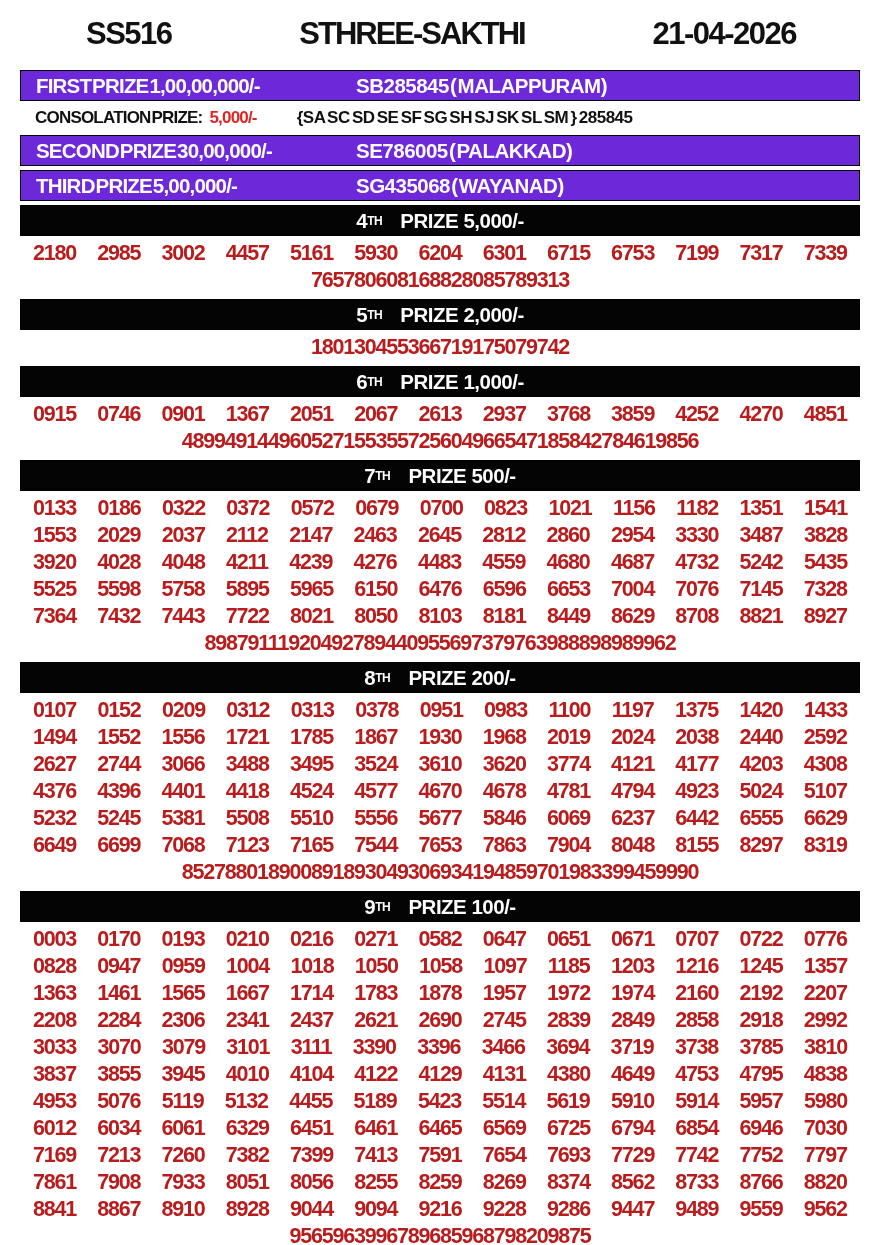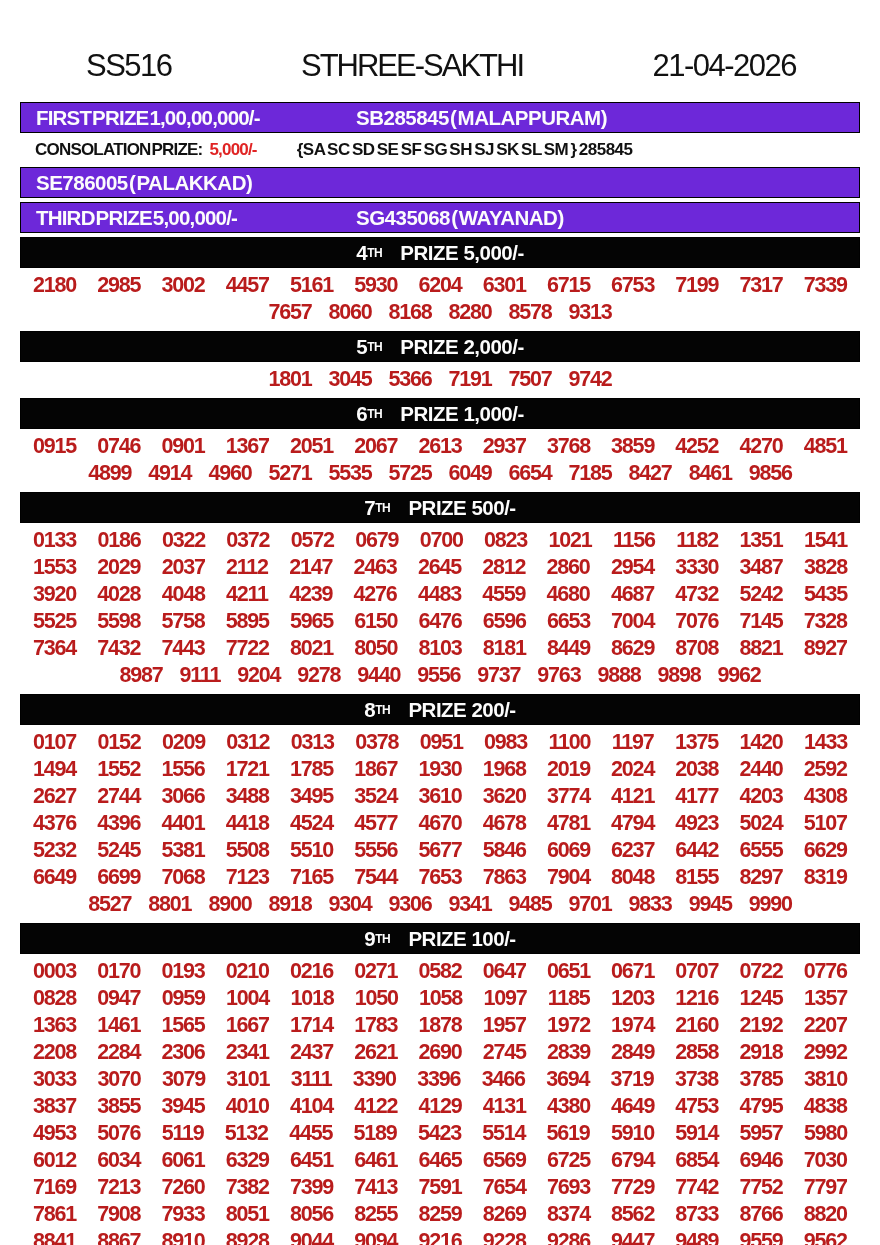--- a/index.html
+++ b/index.html
@@ -17,24 +17,23 @@
     overflow: hidden;
     background: #fff;
   }
   
   .header {
     display: flex;
     align-items: baseline;
     justify-content: space-between;
     padding: 8px 64px 18px 66px;
     font-size: 31px;
-    font-weight: 400;
+    font-weight: 700;
     letter-spacing: -1.5px;
     color: #111;
-    margin-top: 32px;
   }
   .header .title { letter-spacing: -2px; }
   
   .prize-bar {
     background: #6d28d9;
     color: #fcfcfc;
     min-height: 31px;
     display: flex;
     align-items: center;
     padding: 2px 15px;
@@ -87,21 +86,21 @@
   .num-row {
     display: flex;
     justify-content: space-between;
     padding: 0 13px;
     font-size: 21.5px;
     font-weight: 700;
     letter-spacing: -1.2px;
     line-height: 27px;
     color: #b91c1c;
   }
-  .num-row.partial { justify-content: center; gap: 17px; }
+  .num-row.partial { justify-content: center; }
   .num { white-space: nowrap; }
 </style>
 </head>
 <body>
 
 <div class="page">
 
   <div class="header">
     <span class="code">SS516</span>
     <span class="title">STHREE-SAKTHI</span>
@@ -113,20 +112,21 @@
     <span class="winner">SB285845 ( MALAPPURAM)</span>
   </div>
 
   <div class="consol">
     <span class="clabel">CONSOLATION PRIZE:</span>
     <span class="amount" style="color: rgb(224, 36, 36);">5,000/-</span>
     <span class="series">{SA SC SD SE SF SG SH SJ SK SL SM } 285845</span>
   </div>
 
   <div class="prize-bar">
+    <span class="plabel">SECOND PRIZE 30,00,000/-</span>
     <span class="winner">SE786005 ( PALAKKAD)</span>
   </div>
 
   <div class="prize-bar">
     <span class="plabel">THIRD PRIZE 5,00,000/-</span>
     <span class="winner">SG435068 ( WAYANAD)</span>
   </div>
 
   <div id="sections">
       <div class="section-bar">

